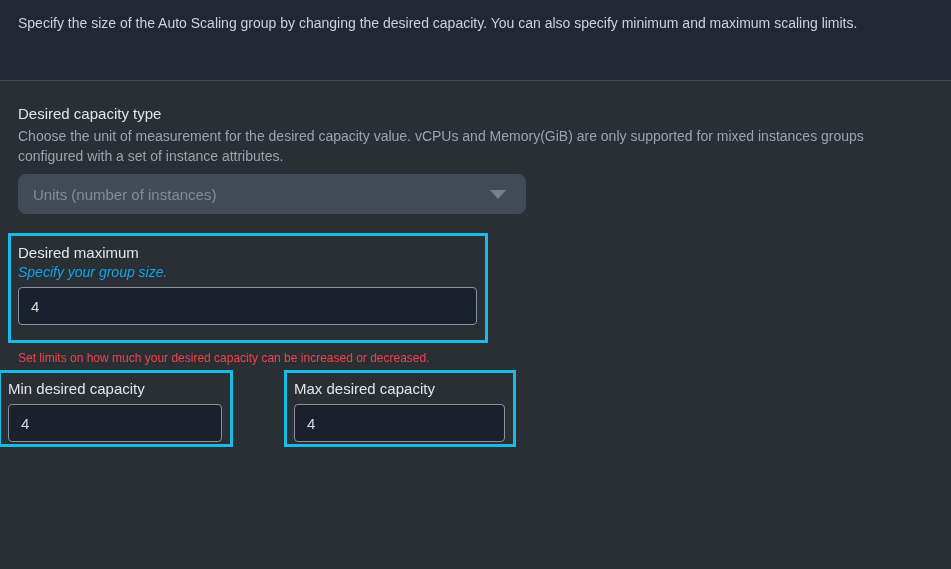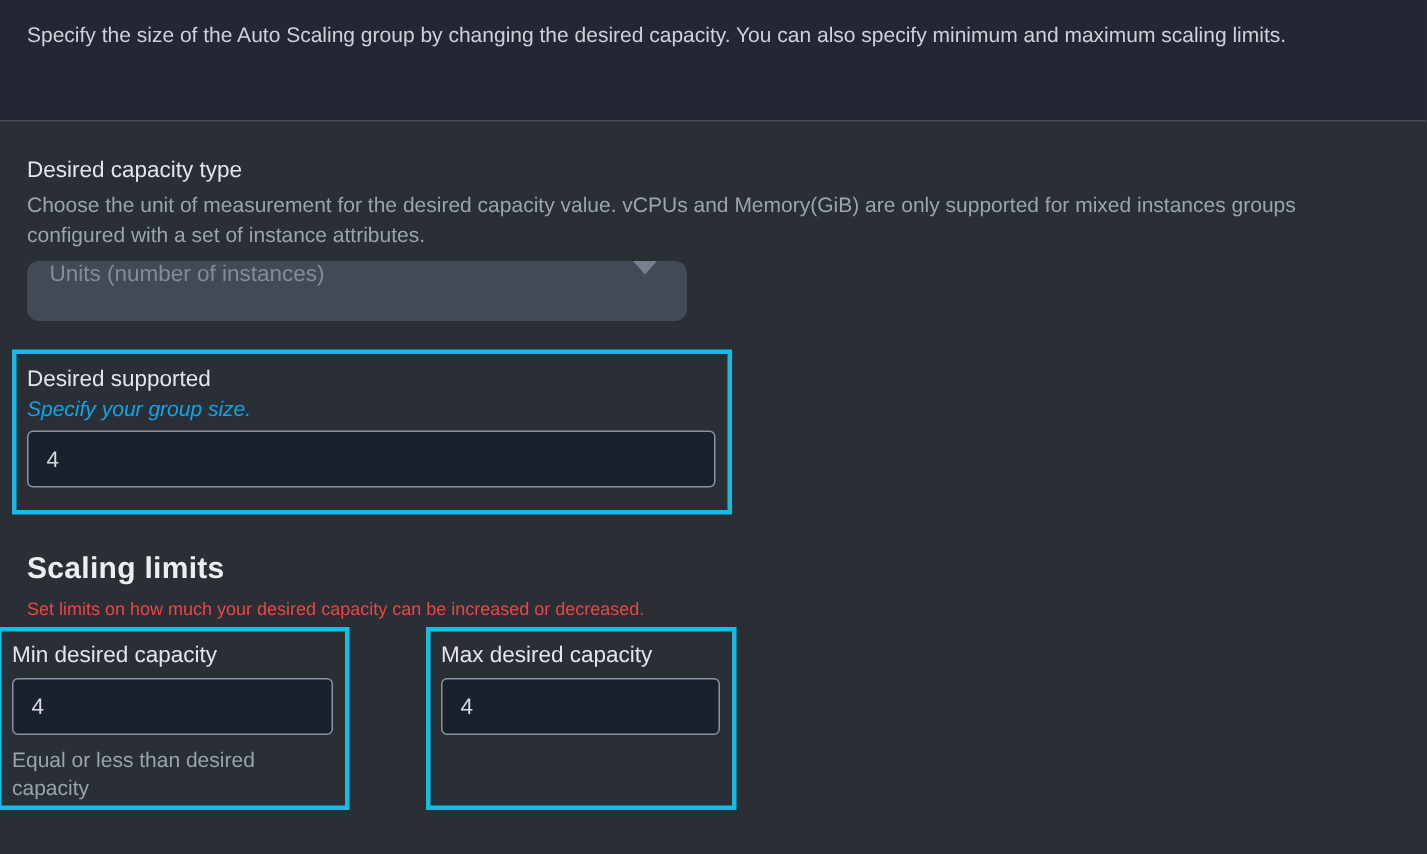--- a/index.html
+++ b/index.html
@@ -24,24 +24,24 @@
 
   
   .main { padding:0 18px; }
 
   .field-label { margin-top:24px; font-size:15px; color:#e2e6ea; }
   .field-desc  { margin-top:4px; font-size:14px; line-height:20px; color:#99a4ae; max-width:918px; }
 
   
   .select {
     margin-top:8px;
-    width:440px; height:40px;
+    width:508px; height:40px;
     background:#424a56;
     border-radius:8px;
-    display:flex; justify-content:space-between;
+    display:flex; align-items:center; justify-content:space-between;
     padding:0 16px 0 15px;
     color:#828c98; font-size:15px;
     cursor:default;
   }
   .chevron {
     width:0; height:0;
     border-left:8px solid transparent;
     border-right:8px solid transparent;
     border-top:9px solid #77808c;
     margin-right:4px;
@@ -74,55 +74,53 @@
     outline:none;
   }
 
   
   .section-title { margin-top:25px; font-size:20px; font-weight:700; color:#eceef0; letter-spacing:.2px; }
   .section-desc  { margin-top:8px; font-size:12px; color:#ef4444; }
 
   .limits-row { display:flex; gap:19px; margin-top:5px; margin-left:-10px; }
   .spot-limit { padding:7px 8px 2px 7px; }
   .spot-min { width:235px; }
-  .spot-max { width:207px;margin-left:32px; }
+  .spot-max { width:232px;margin-left:32px; }
   .limit-helper { margin-top:7px; font-size:14px; line-height:19px; color:#98a3ad; }
 </style>
 </head>
 <body>
 
 <div class="panel-header">
   <div class="panel-desc">Specify the size of the Auto Scaling group by changing the desired capacity. You can also specify minimum and maximum scaling limits.</div>
 </div>
 
 <div class="main">
 
   <div class="field-label">Desired capacity type</div>
   <div class="field-desc">Choose the unit of measurement for the desired capacity value. vCPUs and Memory(GiB) are only supported for mixed instances groups configured with a set of instance attributes.</div>
 
   <div class="select" aria-disabled="true">
     <span>Units (number of instances)</span>
     <span class="chevron"></span>
   </div>
 
   <div class="spotlight spot-desired">
-    <div class="inner-label">Desired supported</div>
+    <div class="inner-label">Desired maximum</div>
     <div class="inner-helper">Specify your group size.</div>
     <input class="text-input" type="text" value="4" style="">
   </div>
 
-  <div class="section-title">Scaling limits</div>
   <div class="section-desc">Set limits on how much your desired capacity can be increased or decreased.</div>
 
   <div class="limits-row">
 
     <div class="spotlight spot-limit spot-min">
       <div class="inner-label">Min desired capacity</div>
       <input class="text-input" type="text" value="4" style="">
-      <div class="limit-helper">Equal or less than desired capacity</div>
     </div>
 
     <div class="spotlight spot-limit spot-max">
       <div class="inner-label">Max desired capacity</div>
       <input class="text-input" type="text" value="4" style="">
     </div>
 
   </div>
 </div>
 

